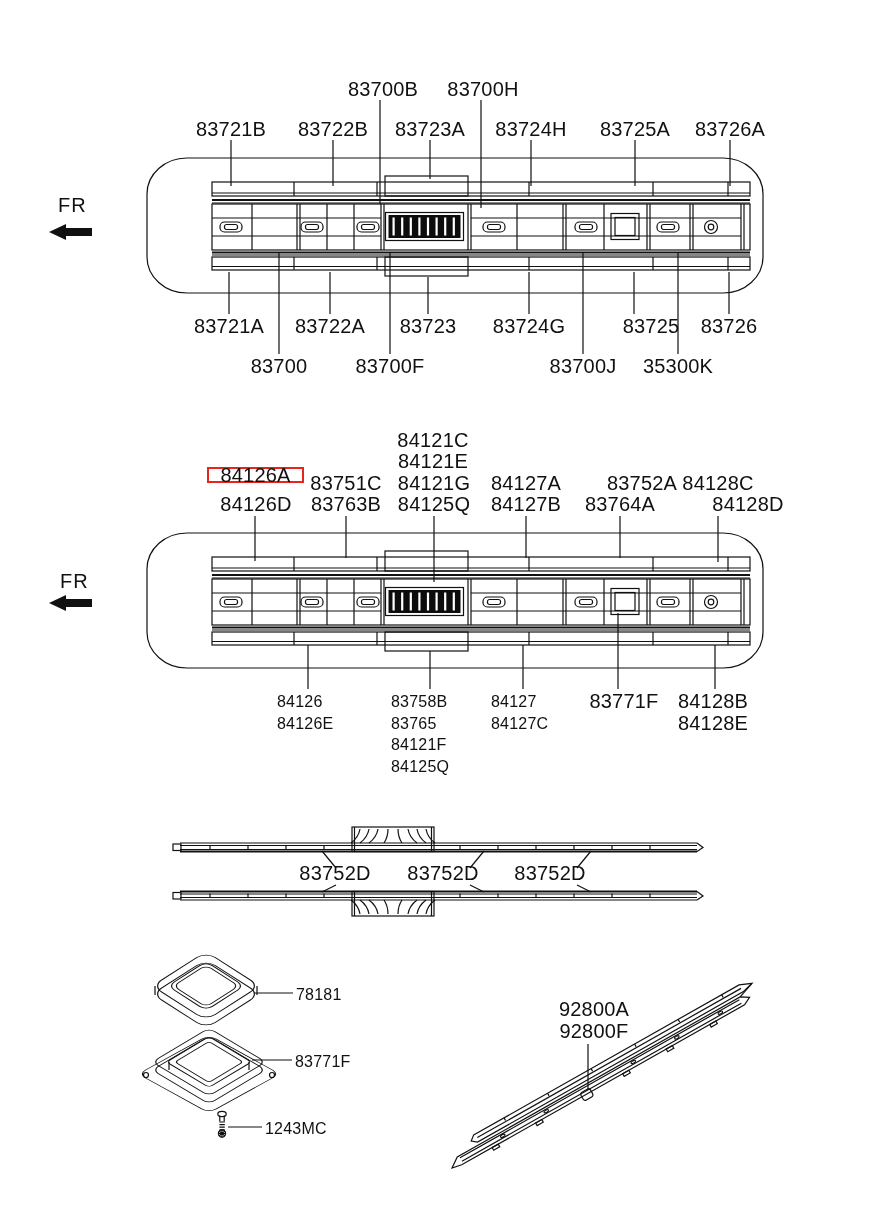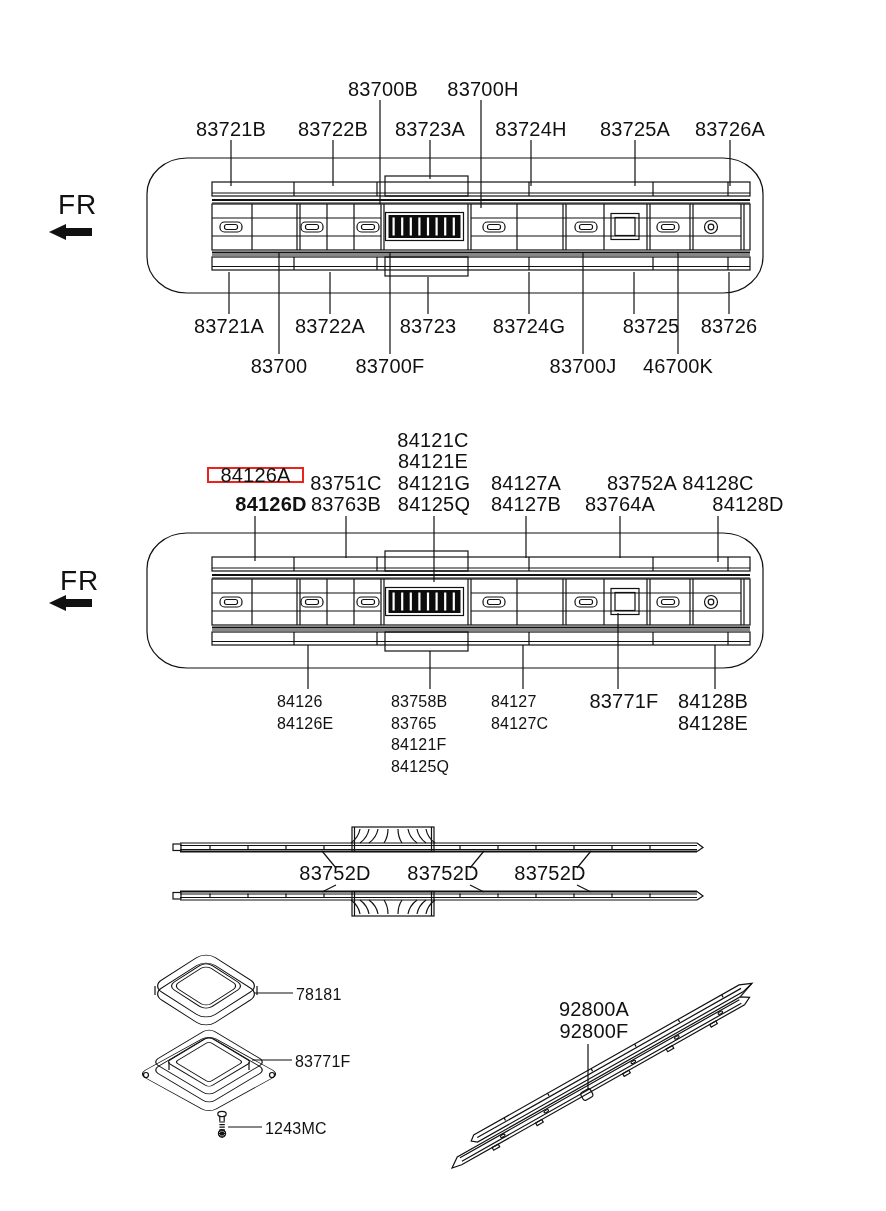--- a/index.html
+++ b/index.html
@@ -6,21 +6,21 @@
   body{width:886px;height:1211px;position:relative;overflow:hidden;
        font-family:"Liberation Sans",sans-serif;color:#111;}
   #stage{position:absolute;left:0;top:0;width:886px;height:1211px;}
   svg{position:absolute;left:0;top:0;}
   .ln{fill:none;stroke:#111;stroke-width:1.2;}
   .lnb{fill:none;stroke:#111;stroke-width:2;}
   .lbl{position:absolute;font-size:20px;line-height:21px;white-space:nowrap;
        transform:translateX(-50%);letter-spacing:0.2px;}
   .lbl-l{position:absolute;font-size:16px;line-height:21px;white-space:nowrap;
        letter-spacing:0.2px;}
-  .fr{position:absolute;font-size:28px;line-height:22px;letter-spacing:1px;}
+  .fr{position:absolute;font-size:20px;line-height:22px;letter-spacing:1px;}
   #hlbox{position:absolute;left:207px;top:467px;width:97px;height:16px;
        border:2px solid #e8241d;box-sizing:border-box;display:flex;
        align-items:center;justify-content:center;}
   #hlbox .lbl{position:static;transform:none;}
 </style>
 </head>
 <body>
 
 <div id="stage">
 
@@ -216,35 +216,35 @@
 <span class="lbl" style="left:229px;top:316px;">83721A</span>
 <span class="lbl" style="left:330px;top:316px;">83722A</span>
 <span class="lbl" style="left:428px;top:316px;">83723</span>
 <span class="lbl" style="left:529px;top:316px;">83724G</span>
 <span class="lbl" style="left:634px;top:316px;margin-left:17px;">83725</span>
 <span class="lbl" style="left:729px;top:316px;">83726</span>
 
 <span class="lbl" style="left:279px;top:356px;">83700</span>
 <span class="lbl" style="left:390px;top:356px;">83700F</span>
 <span class="lbl" style="left:583px;top:356px;">83700J</span>
-<span class="lbl" style="left:678px;top:356px;">46700K</span>
+<span class="lbl" style="left:678px;top:356px;">35300K</span>
 
 <span class="lbl" style="left:433px;top:430px;">84121C</span>
 <span class="lbl" style="left:433px;top:451px;">84121E</span>
 
 <div id="hlbox" style="border-color: rgb(232, 36, 29);">
   <span class="lbl">84126A</span>
 </div>
 <span class="lbl" style="left:346px;top:473px;">83751C</span>
 <span class="lbl" style="left:434px;top:473px;">84121G</span>
 <span class="lbl" style="left:526px;top:473px;">84127A</span>
 <span class="lbl" style="left:642px;top:473px;">83752A</span>
 <span class="lbl" style="left:718px;top:473px;">84128C</span>
 
-<span class="lbl" style="left:271px;top:494px;font-weight:bold;">84126D</span>
+<span class="lbl" style="left:256px;top:494px;">84126D</span>
 <span class="lbl" style="left:346px;top:494px;">83763B</span>
 <span class="lbl" style="left:434px;top:494px;">84125Q</span>
 <span class="lbl" style="left:526px;top:494px;">84127B</span>
 <span class="lbl" style="left:620px;top:494px;">83764A</span>
 <span class="lbl" style="left:748px;top:494px;">84128D</span>
 
 <span class="lbl-l" style="left:277px;top:691px;">84126</span>
 <span class="lbl-l" style="left:277px;top:713px;">84126E</span>
 
 <span class="lbl-l" style="left:391px;top:691px;">83758B</span>

